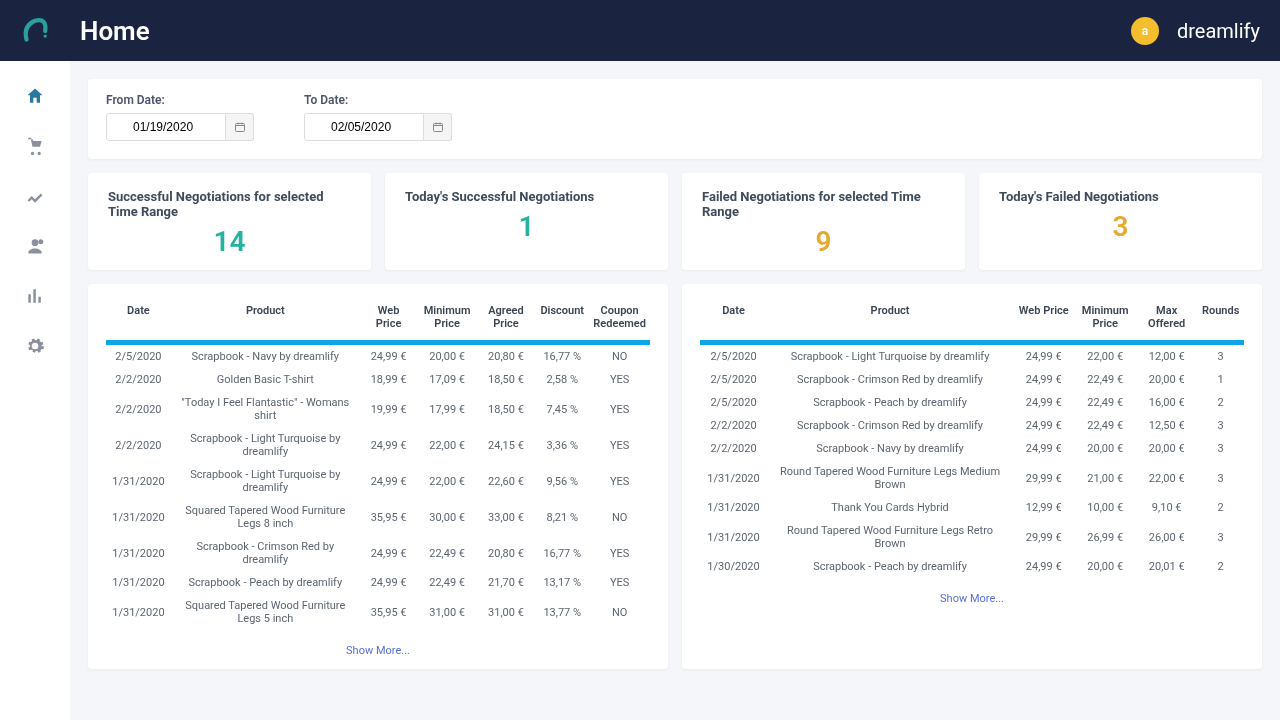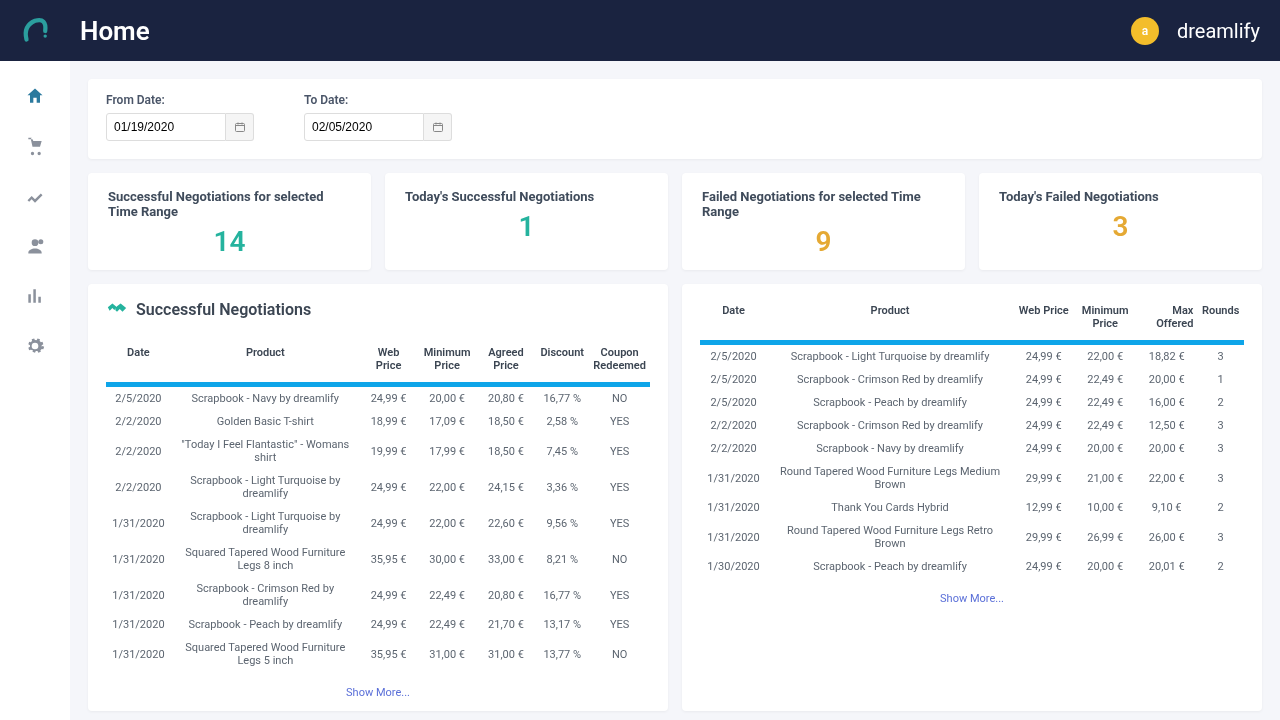--- a/index.html
+++ b/index.html
@@ -13,21 +13,21 @@
 .username { color:#fff; font-size:20px; }
 .layout { display:flex; }
 .sidebar { width:70px; background:#fff; min-height:calc(100vh - 61px); padding-top:25px; display:flex; flex-direction:column; align-items:center; gap:30px; }
 .side-icon { width:20px; height:20px; color:#8b919c; cursor:pointer; }
 .side-icon.active { color:#2b7a9e; }
 .main { flex:1; padding:18px; }
 .card { background:#fff; border-radius:4px; box-shadow:0 1px 3px rgba(0,0,0,0.05); }
 .filter-card { padding:14px 18px 18px; display:flex; gap:50px; margin-bottom:14px; }
 .field-label { font-size:12px; font-weight:600; color:#4a5568; margin-bottom:6px; display:block; }
 .date-group { display:flex; }
-.date-input { border:1px solid #ddd; padding:6px 7px; font-size:12px; width:120px; border-radius:3px 0 0 3px; }
+.date-input { border:1px solid #ddd; padding:6px 26px; font-size:12px; width:120px; border-radius:3px 0 0 3px; }
 .date-btn { border:1px solid #ddd; border-left:none; background:#f5f5f5; width:28px; border-radius:0 3px 3px 0; display:flex; align-items:center; justify-content:center; color:#888; cursor:pointer; }
 .stats-row { display:flex; gap:14px; margin-bottom:14px; }
 .stat-card { flex:1; padding:16px 20px 12px; }
 .stat-title { font-size:13px; color:#3f4b5b; font-weight:700; margin-bottom:6px; }
 .stat-value { font-size:28px; font-weight:600; text-align:center; }
 .green { color:#25b39e; }
 .orange { color:#e5a934; }
 .tables-row { display:flex; gap:14px; }
 .table-card { flex:1; padding:14px 18px 12px; }
 .table-header { display:flex; align-items:center; gap:8px; margin-bottom:20px; }
@@ -121,26 +121,20 @@
         <div class="stat-value orange">9</div>
       </div>
       <div class="card stat-card">
         <div class="stat-title">Today's Failed Negotiations</div>
         <div class="stat-value orange">3</div>
       </div>
     </div>
 
     <div class="tables-row">
       <div class="card table-card">
-        <div class="table-header">
-          <svg class="hdr-icon" viewBox="0 0 24 24">
-              <path fill="#25b39e" d="M2 10l5-4 5 4-3 3-2-2-3 3zm10-1l4-3 6 5-4 4-3-3-3 3-2-2z"></path>
-            </svg>
-          <h3>Successful Negotiations</h3>
-        </div>
         <table>
           <thead>
               <tr id="success-thead">
                 <th style="width: 12%;">Date</th>
                 <th style="width: 37%;">Product</th>
                 <th style="width: 11%;">Web Price</th>
                 <th style="width: 11%;">Minimum<br>Price</th>
                 <th style="width: 11%;">Agreed<br>Price</th>
                 <th style="width: 10%;">Discount</th>
                 <th style="width: 11%;">Coupon<br>Redeemed</th>
@@ -234,31 +228,31 @@
       </div>
 
       <div class="card table-card">
         <table>
           <thead>
               <tr id="failed-thead">
                 <th style="width: 12%;">Date</th>
                 <th style="width: 44%;">Product</th>
                 <th style="width: 11%;">Web Price</th>
                 <th style="width: 11%;">Minimum<br>Price</th>
-                <th style="width: 11%; text-align: right;">Max<br>Offered</th>
+                <th style="width: 11%;">Max<br>Offered</th>
                 <th style="width: 8%;">Rounds</th>
               </tr>
             </thead>
           <tbody id="failed-tbody">
               <tr>
                 <td>2/5/2020</td>
                 <td>Scrapbook - Light Turquoise by dreamlify</td>
                 <td>24,99 €</td>
                 <td>22,00 €</td>
-                <td>18,82 €</td>
+                <td>12,00 €</td>
                 <td>3</td>
               </tr>
               <tr>
                 <td>2/5/2020</td>
                 <td>Scrapbook - Crimson Red by dreamlify</td>
                 <td>24,99 €</td>
                 <td>22,49 €</td>
                 <td>20,00 €</td>
                 <td>1</td>
               </tr>

